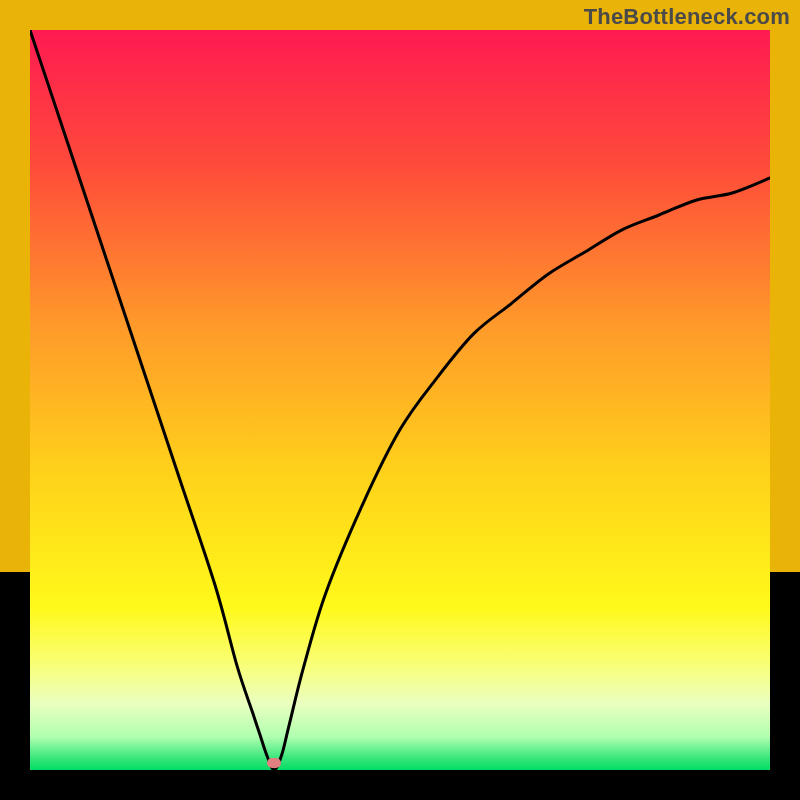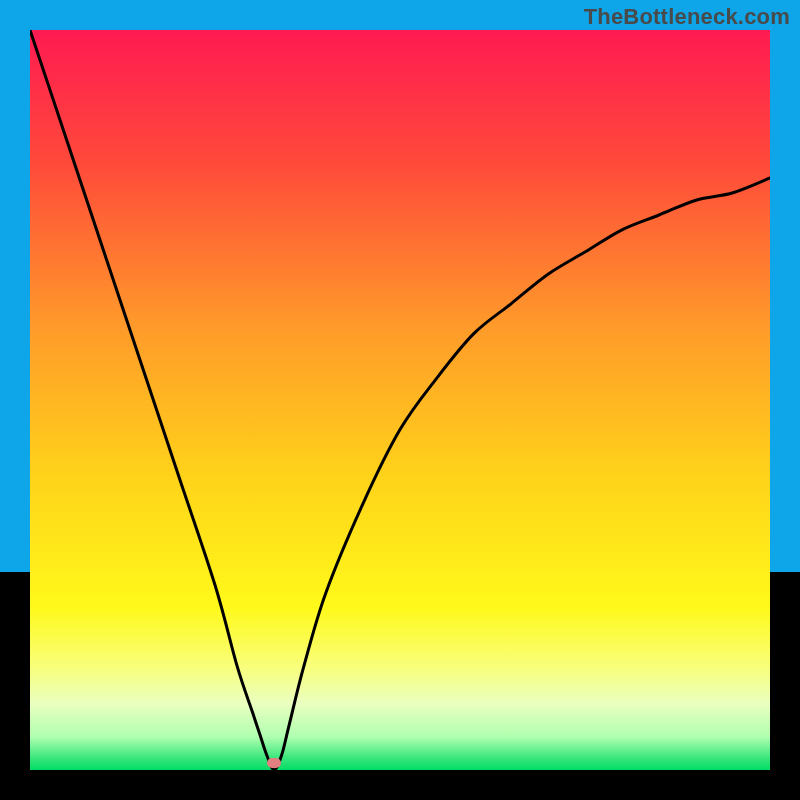--- a/index.html
+++ b/index.html
@@ -8,21 +8,21 @@
     width: 800px;
     height: 800px;
     background: #000;
     font-family: Arial, Helvetica, sans-serif;
     overflow: hidden;
   }
   .frame {
     position: relative;
     width: 800px;
     height: 572px;
-    background: #0ea5e9;
+    background: #eab308;
   }
   .watermark {
     position: absolute;
     top: 4px;
     right: 10px;
     color: #4a4a4a;
     font-size: 22px;
     font-weight: 600;
     letter-spacing: 0.2px;
     user-select: none;

